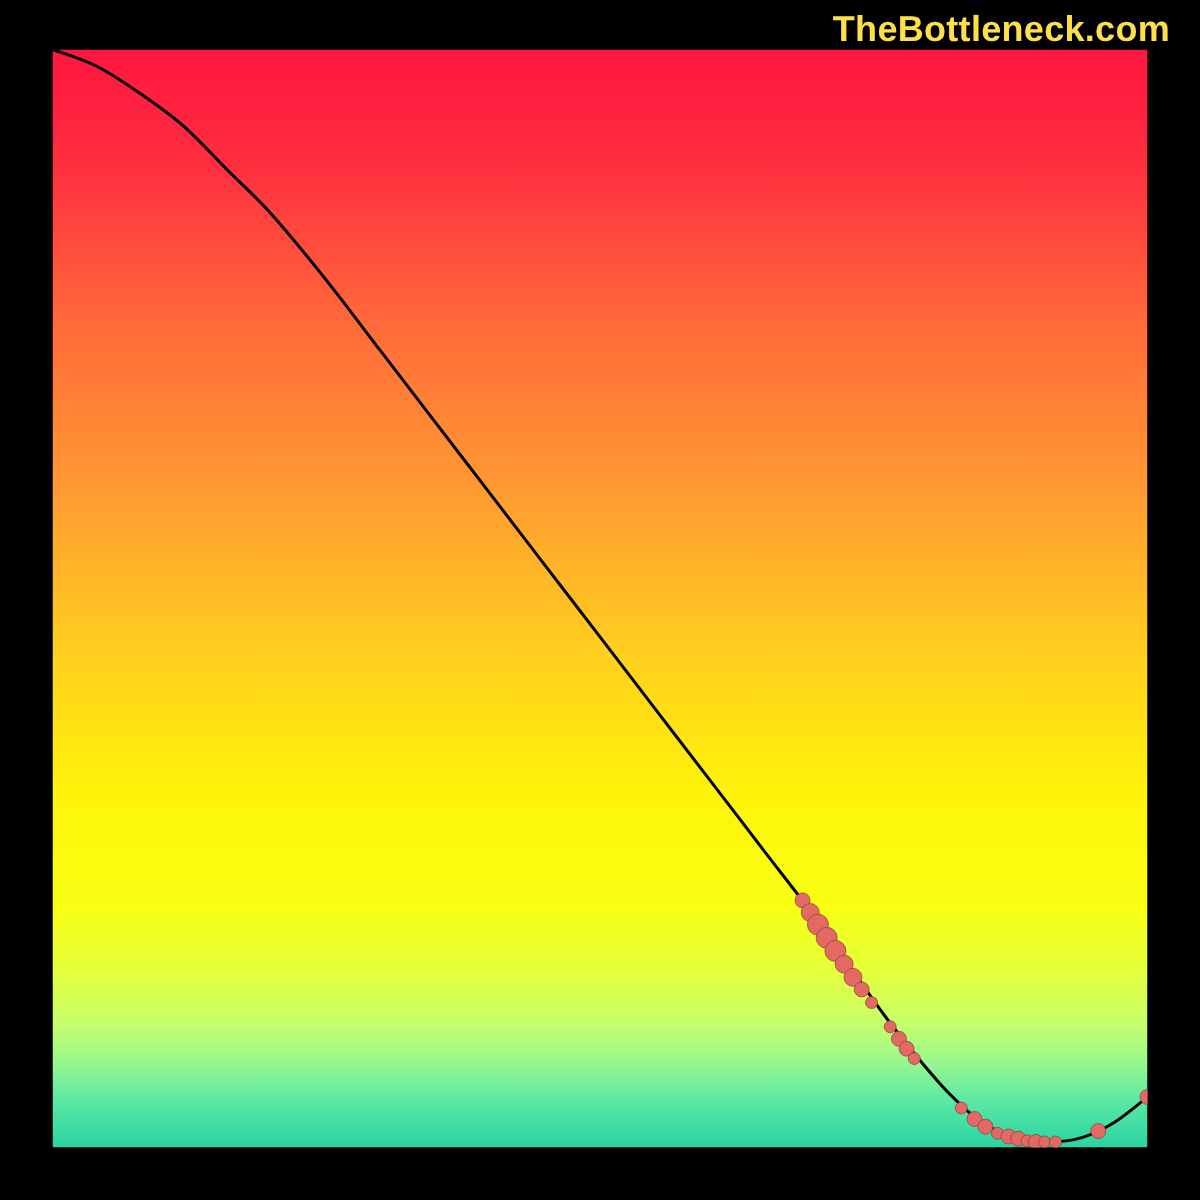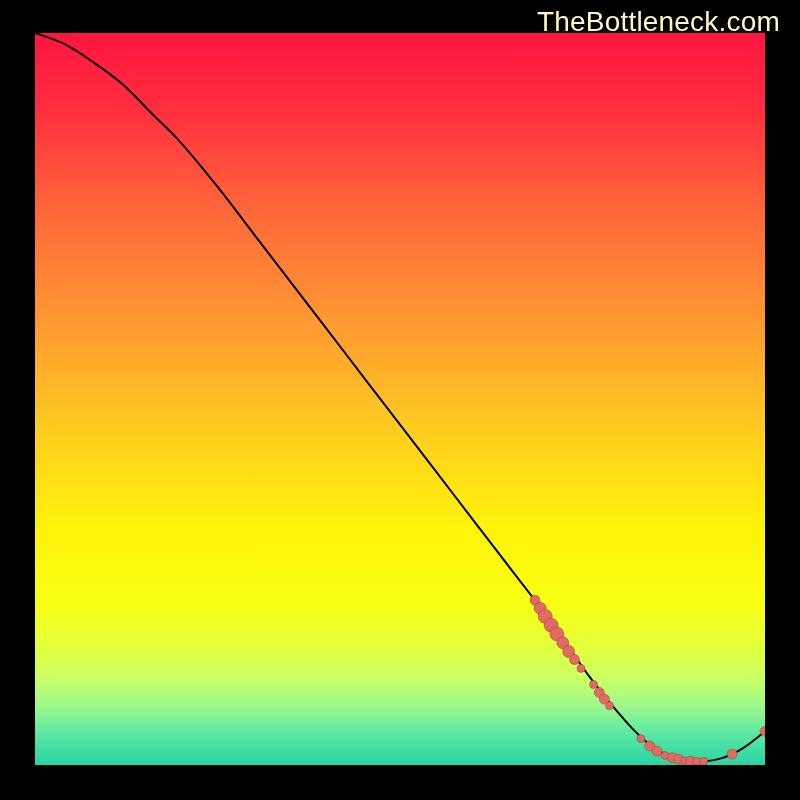--- a/index.html
+++ b/index.html
@@ -8,23 +8,23 @@
     position: relative;
     width: 800px;
     height: 800px;
     background: #000;
   }
   .watermark {
     position: absolute;
     top: 6px;
     right: 20px;
     font-family: Arial, Helvetica, sans-serif;
-    font-size: 28px;
-    font-weight: 400;
-    color: #fef9c3;
+    font-size: 24px;
+    font-weight: 700;
+    color: #fde047;
     letter-spacing: 0.2px;
   }
   .plot-wrap {
     position: absolute;
     left: 35px;
     top: 33px;
     width: 730px;
     height: 732px;
   }
   .plot-wrap svg { display: block; }

